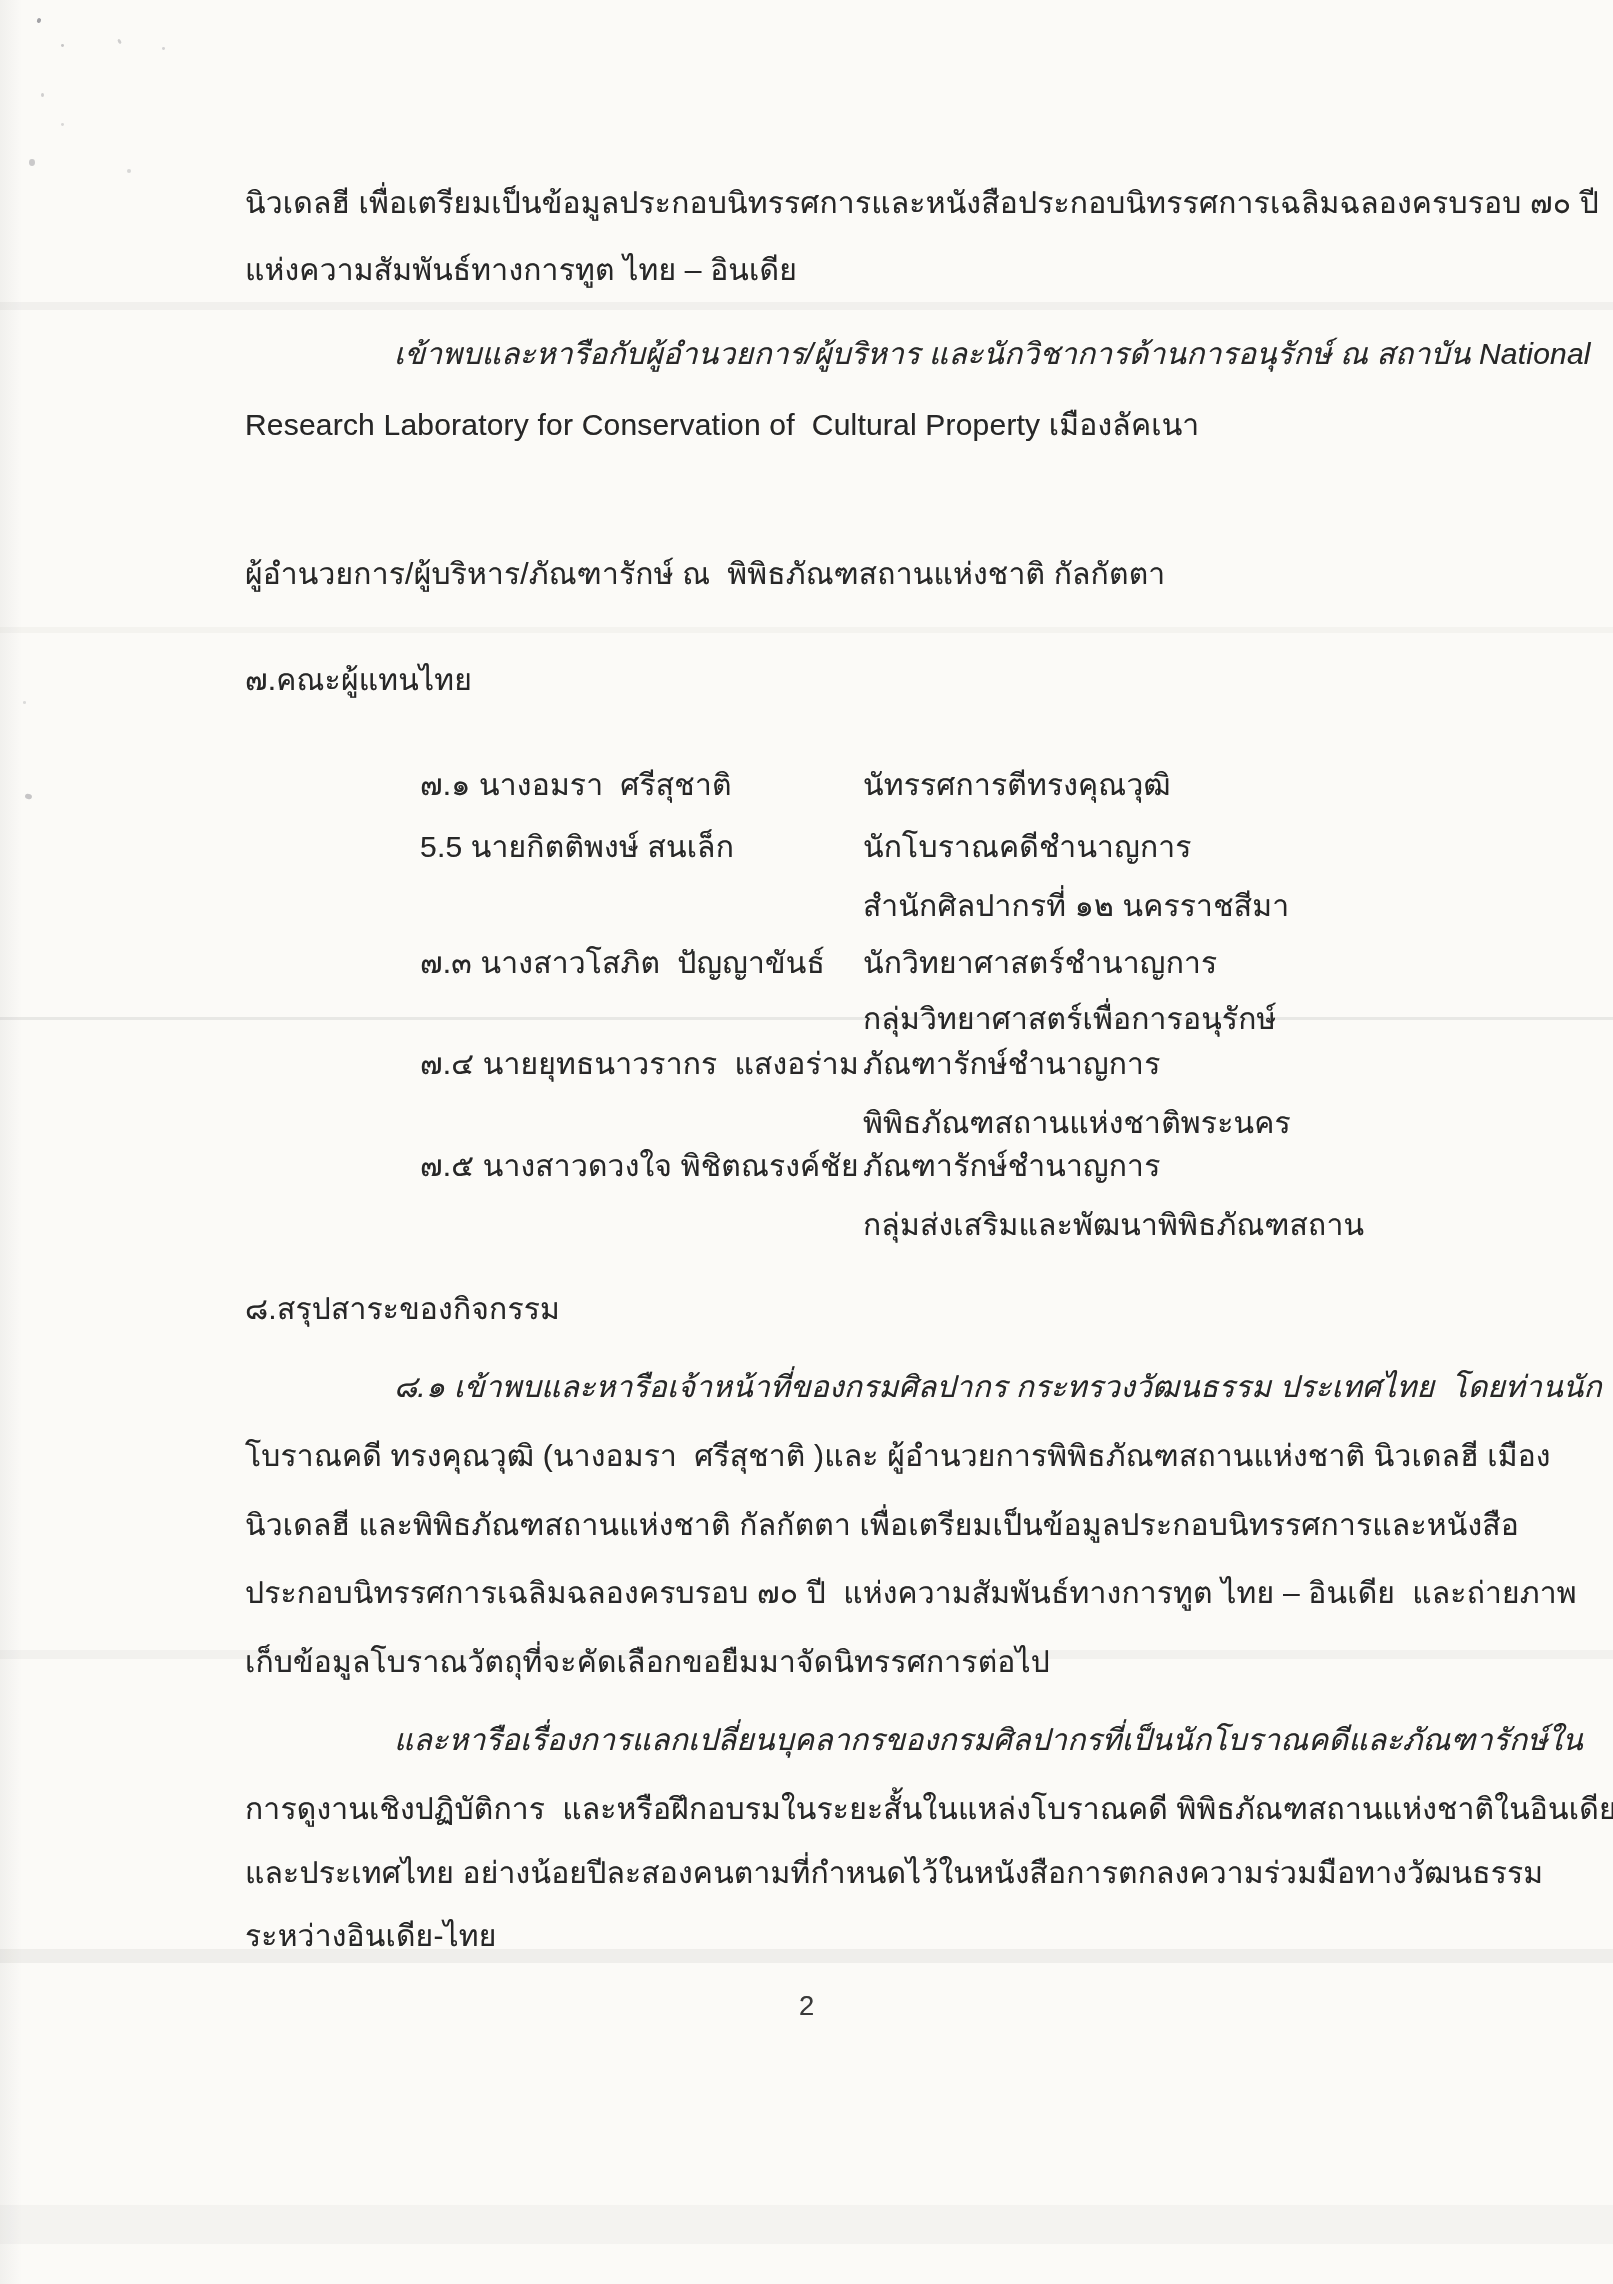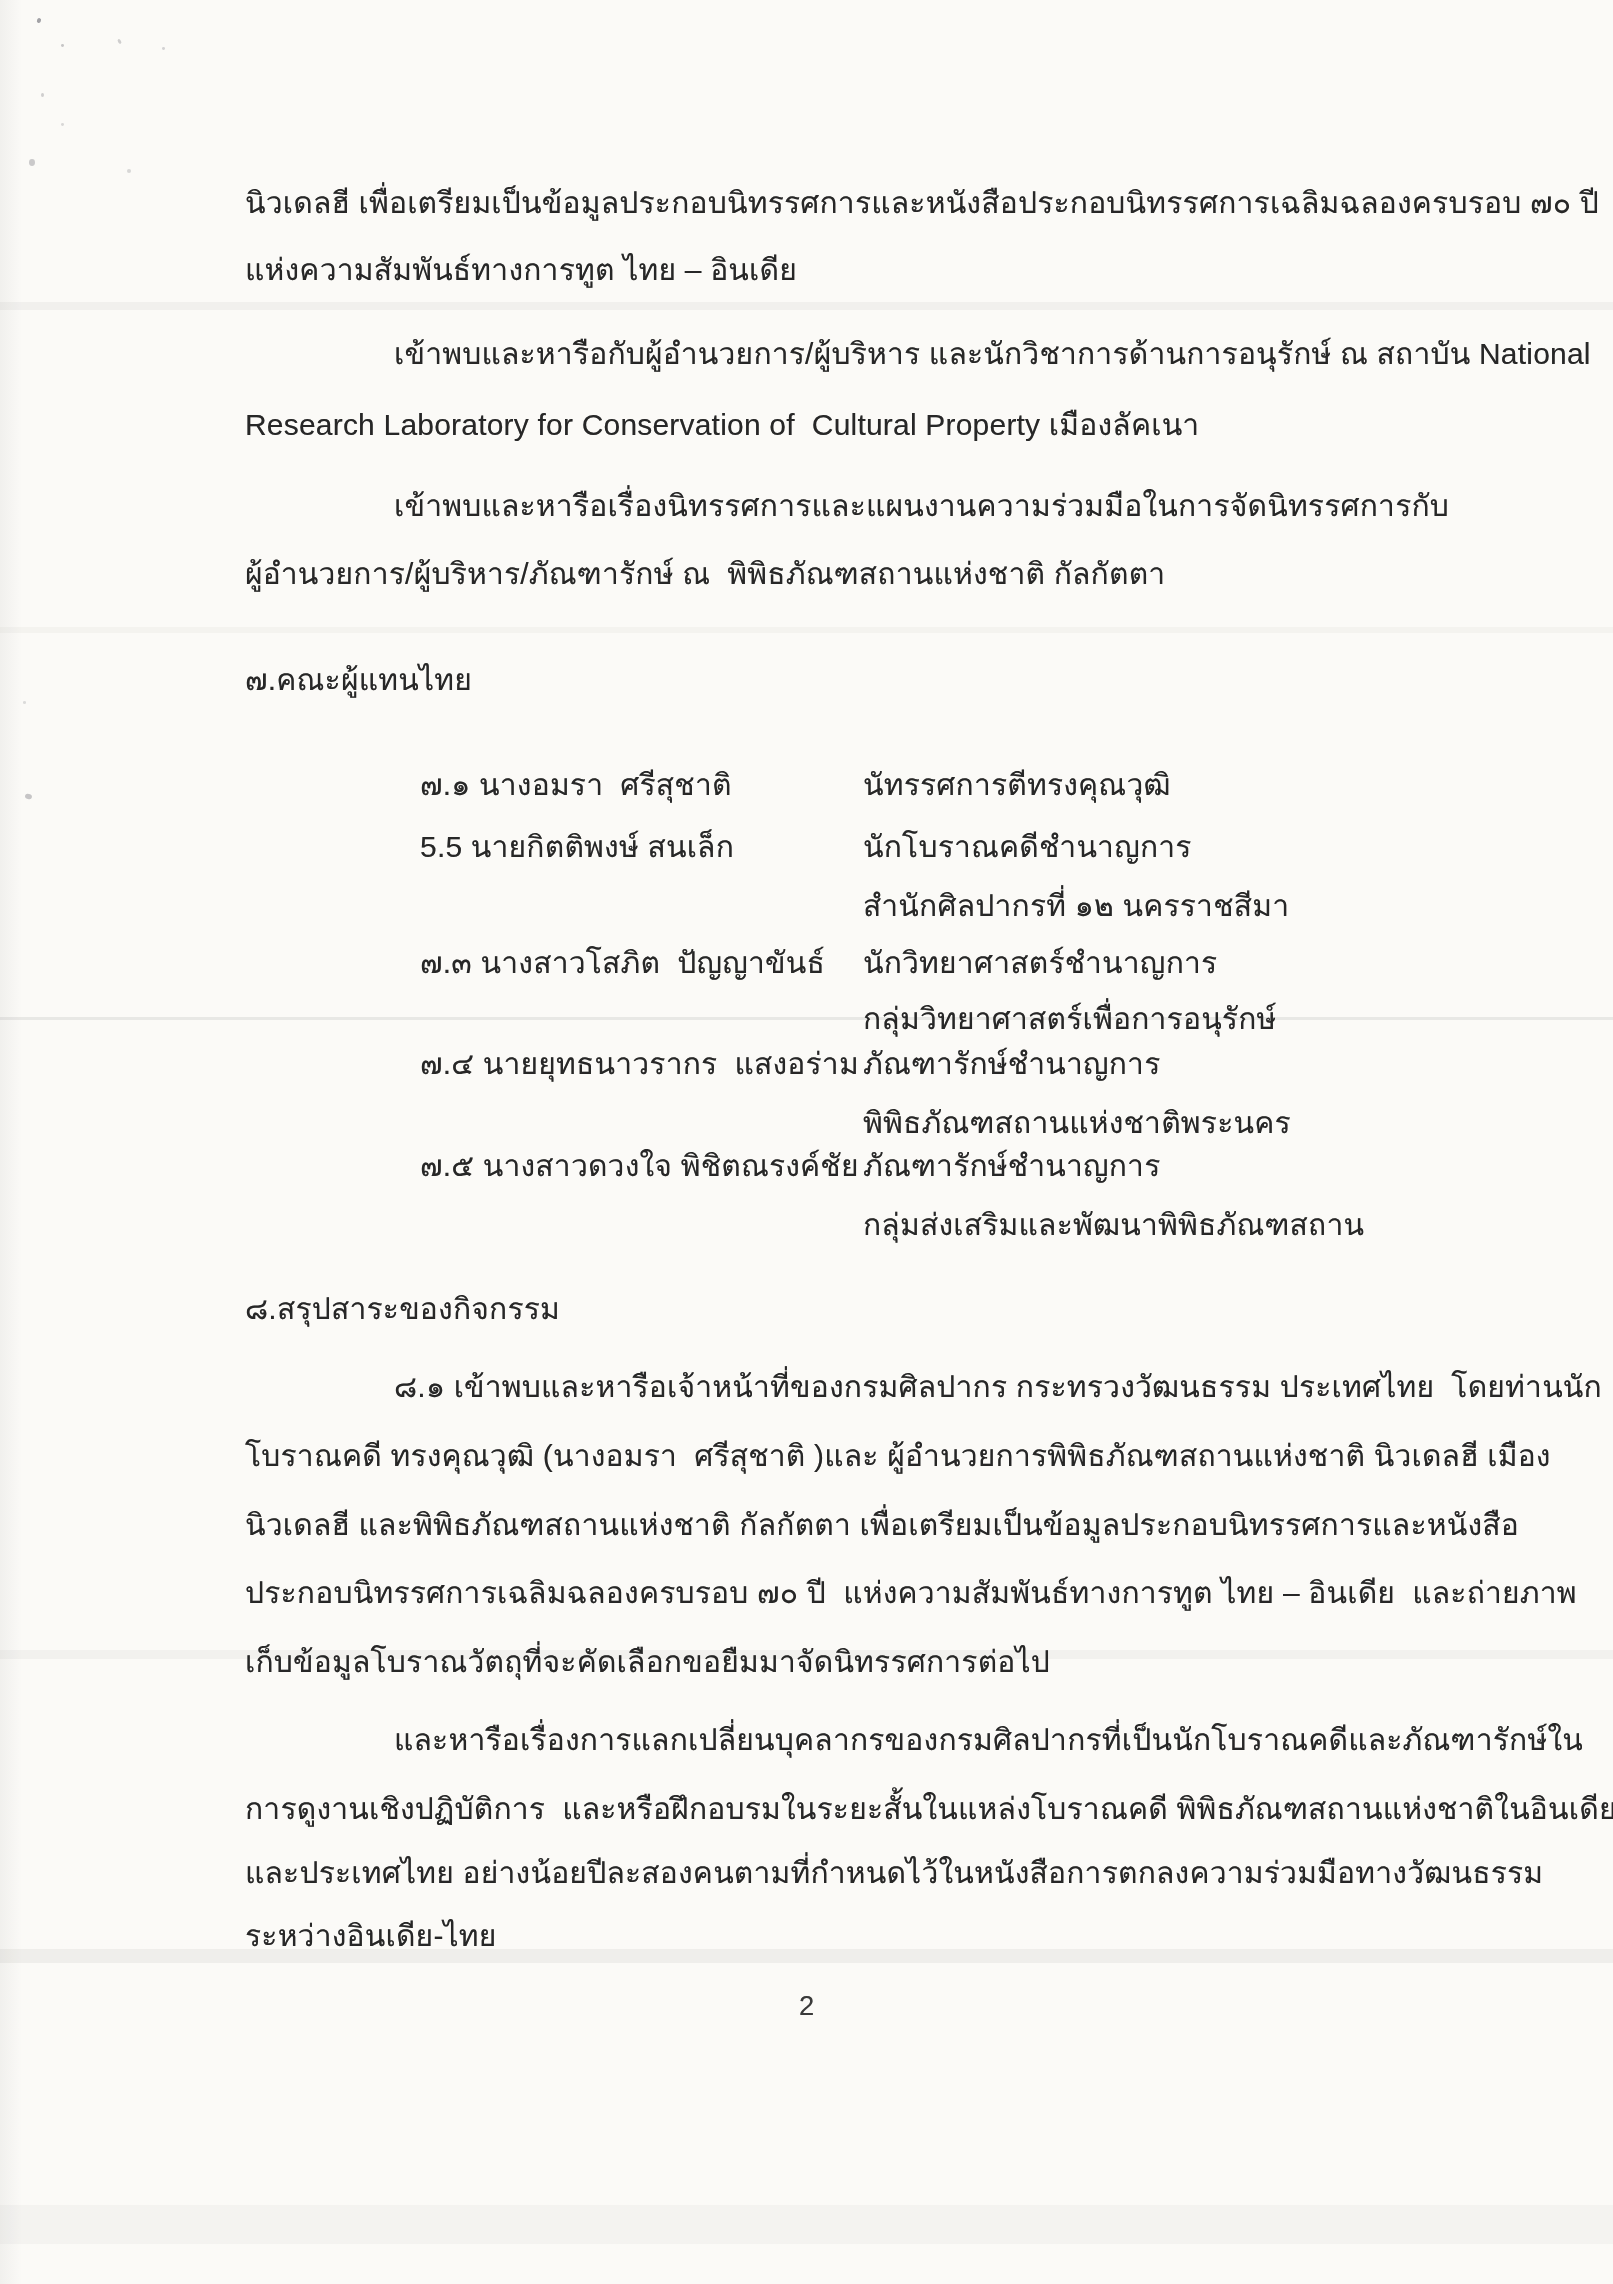--- a/index.html
+++ b/index.html
@@ -22,21 +22,21 @@
   .line {
     position: absolute;
     white-space: pre;
     font-size: 30px;
     letter-spacing: 0.2px;
     color: #272727;
     text-shadow: 0 0 0.6px rgba(45,45,45,0.45);
     line-height: 1.25;
   }
   .margin-left  { left: 245px; text-align: center; }
-  .indented     { left: 394px; }
+  .indented     { left: 394px; font-style: italic; }
   .delegate-no  { left: 420px; }
   .delegate-role{ left: 863px; }
   .heading-line { left: 245px; }
   .page-number {
     position: absolute;
     left: 0;
     width: 100%;
     text-align: center;
     font-size: 27.4px;
     color: #3a3a3a;
@@ -101,21 +101,20 @@
   <div class="speck sp8"></div>
   <div class="speck sp9"></div>
   <div class="speck sp10"></div>
 
   <div class="line margin-left" style="top:184px">นิวเดลฮี เพื่อเตรียมเป็นข้อมูลประกอบนิทรรศการและหนังสือประกอบนิทรรศการเฉลิมฉลองครบรอบ ๗๐ ปี</div>
   <div class="line margin-left" style="top:251px">แห่งความสัมพันธ์ทางการทูต ไทย – อินเดีย</div>
 
   <div class="line indented" style="top:335px">เข้าพบและหารือกับผู้อำนวยการ/ผู้บริหาร และนักวิชาการด้านการอนุรักษ์ ณ สถาบัน National</div>
   <div class="line margin-left" style="top:406px">Research Laboratory for Conservation of  Cultural Property เมืองลัคเนา</div>
 
-  <div class="line indented" style="top:487px">เข้าพบและหารือเรื่องนิทรรศการและแผนงานความร่วมมือในการจัดนิทรรศการกับ</div>
   <div class="line margin-left" style="top:555px">ผู้อำนวยการ/ผู้บริหาร/ภัณฑารักษ์ ณ  พิพิธภัณฑสถานแห่งชาติ กัลกัตตา</div>
 
   <div class="line heading-line" style="top:661px">๗.คณะผู้แทนไทย</div>
 
   <div class="line delegate-no" style="top:766px">๗.๑ นางอมรา  ศรีสุชาติ</div>
   <div class="line delegate-role" style="top:766px">นัทรรศการตีทรงคุณวุฒิ</div>
 
   <div class="line delegate-no" style="top:828px">5.5 นายกิตติพงษ์ สนเล็ก</div>
   <div class="line delegate-role" style="top:828px">นักโบราณคดีชำนาญการ</div>
 

